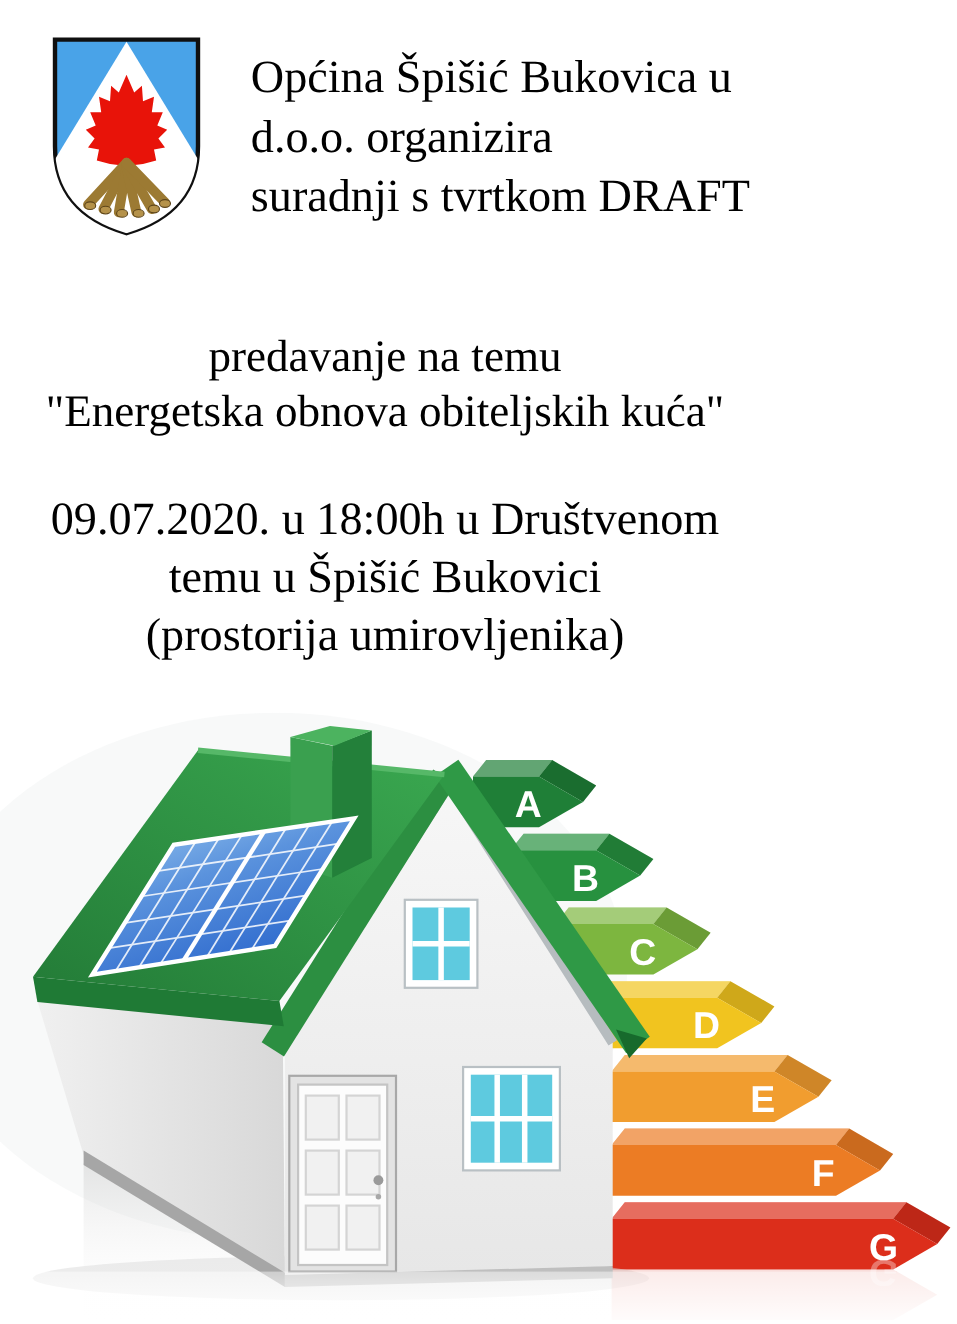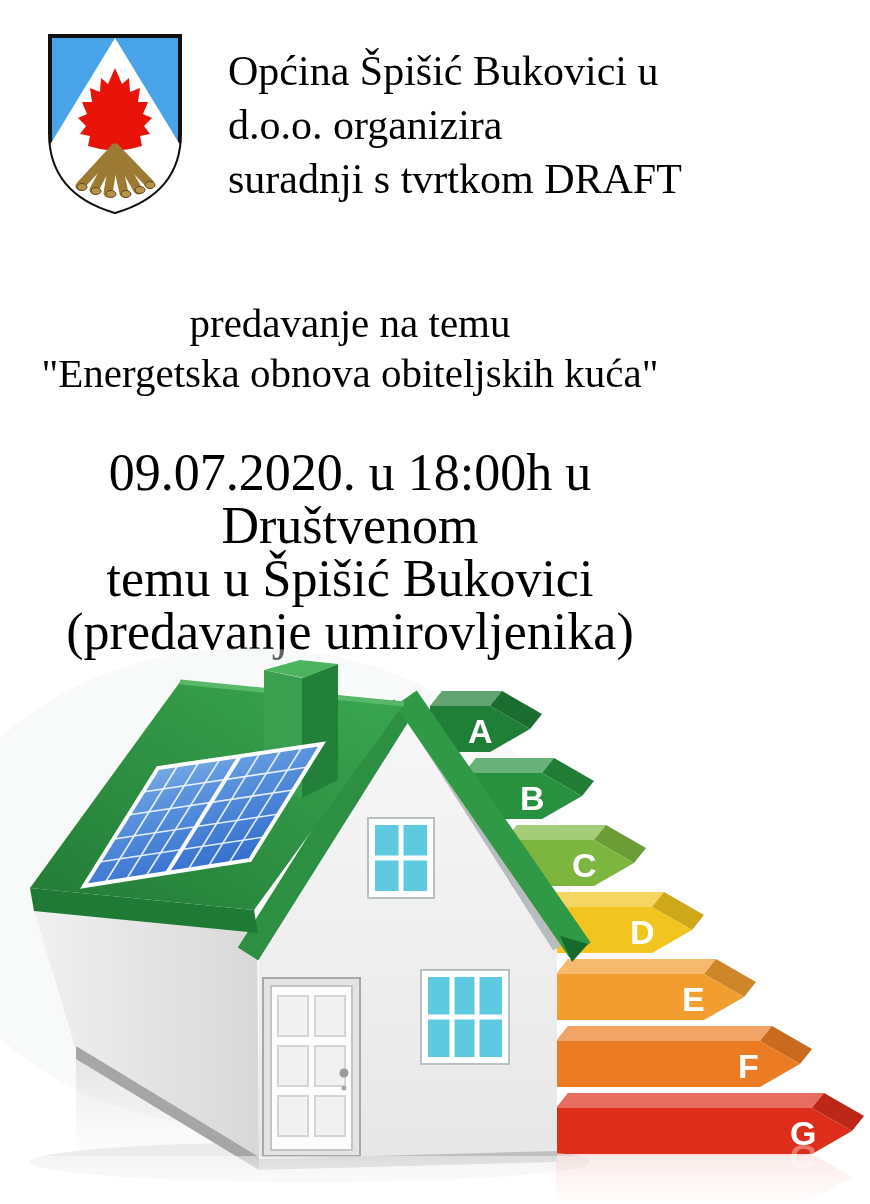--- a/index.html
+++ b/index.html
@@ -11,21 +11,21 @@
     position:relative;
     overflow:hidden;
   }
   .coa{position:absolute;left:42px;top:28px;width:146px;height:194px;}
   .org-text{
     position:absolute;left:228px;top:44px;width:600px;
     font-size:42px;line-height:54px;text-align:left;
   }
   .center-block{position:absolute;left:0;width:700px;text-align:center;}
   .intro-block{top:298px;font-size:41px;line-height:50px;}
-  .when-block{top:446px;font-size:52px;line-height:53px;}
+  .when-block{top:446px;font-size:42px;line-height:53px;}
   .illustration{position:absolute;left:0;top:648px;width:870px;height:556px;}
   .arrow-letter{
     font-family:"Liberation Sans", sans-serif;
     font-weight:bold;font-size:34px;fill:#ffffff;
   }
   .refl-letter{
     font-family:"Liberation Sans", sans-serif;
     font-weight:bold;font-size:34px;fill:#ffffff;
   }
 </style>
@@ -55,34 +55,34 @@
     <ellipse cx="40" cy="159" rx="5" ry="3.5"></ellipse>
     <ellipse cx="54" cy="163" rx="5" ry="3.5"></ellipse>
     <ellipse cx="69" cy="166" rx="5" ry="3.5"></ellipse>
     <ellipse cx="84" cy="166" rx="5" ry="3.5"></ellipse>
     <ellipse cx="98" cy="162" rx="5" ry="3.5"></ellipse>
     <ellipse cx="108" cy="157" rx="5" ry="3.5"></ellipse>
   </g>
 </svg>
 
 <div class="org-text">
-  <div>Općina Špišić Bukovici u</div>
+  <div>Općina Špišić Bukovica u</div>
   <div>d.o.o. organizira</div>
   <div>suradnji s tvrtkom DRAFT</div>
 </div>
 
 <div class="center-block intro-block">
   <div>predavanje na temu</div>
   <div>"Energetska obnova obiteljskih kuća"</div>
 </div>
 
 <div class="center-block when-block">
   <div>09.07.2020. u 18:00h u Društvenom</div>
   <div>temu u Špišić Bukovici</div>
-  <div>(predavanje umirovljenika)</div>
+  <div>(prostorija umirovljenika)</div>
 </div>
 
 <svg class="illustration" viewBox="0 0 870 556">
   <defs>
     <linearGradient id="roofGrad" x1="1" y1="0" x2="0" y2="1">
       <stop offset="0" stop-color="#3aa850"></stop>
       <stop offset="1" stop-color="#237b37"></stop>
     </linearGradient>
     <linearGradient id="solarGrad" x1="0" y1="0" x2="0.6" y2="1">
       <stop offset="0" stop-color="#9cc9f0"></stop>

